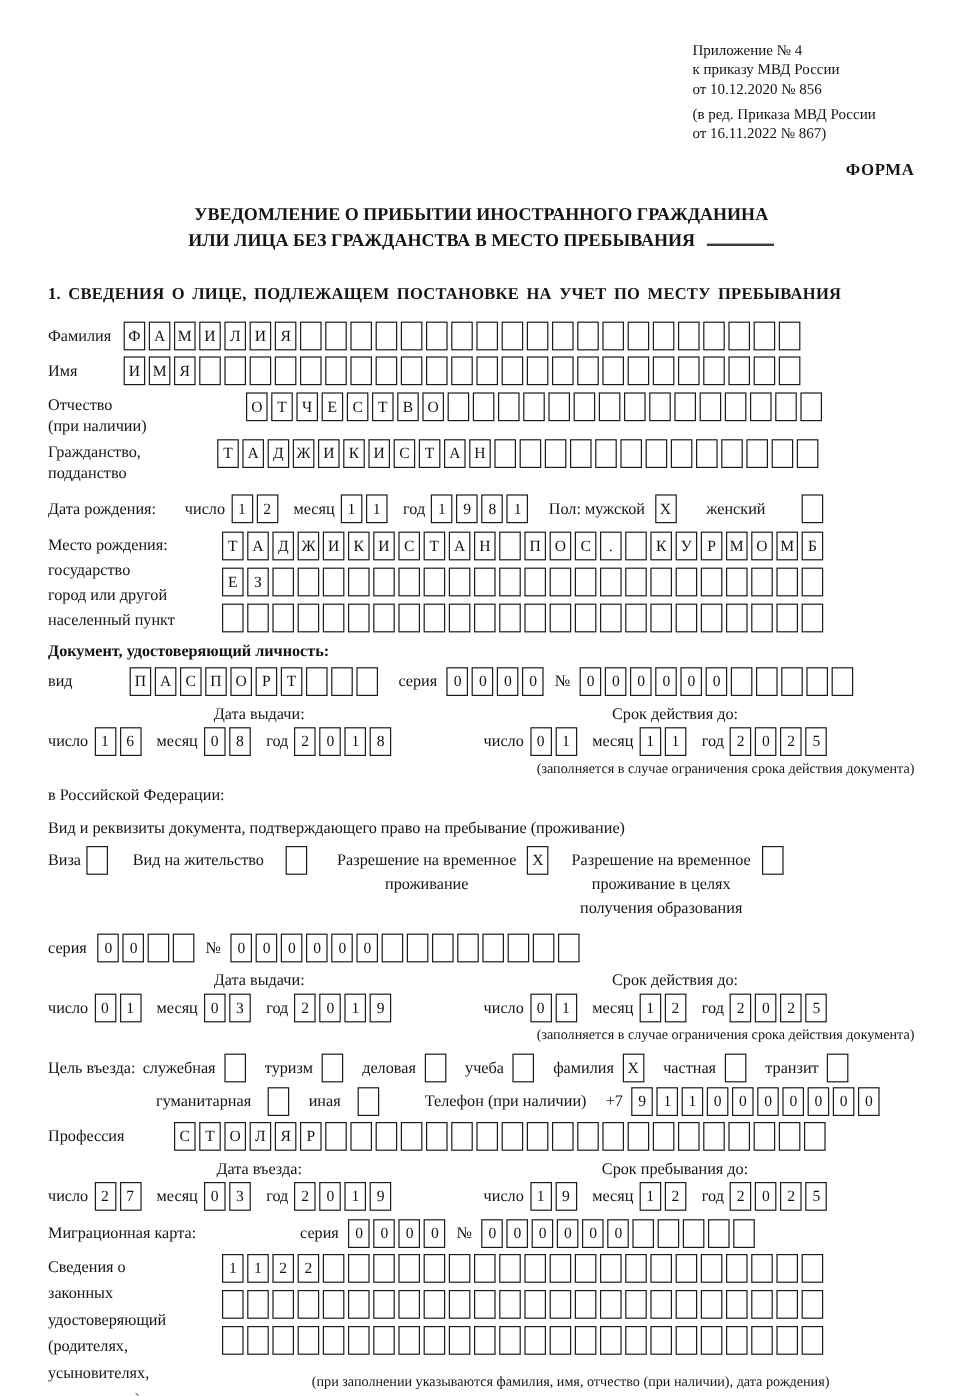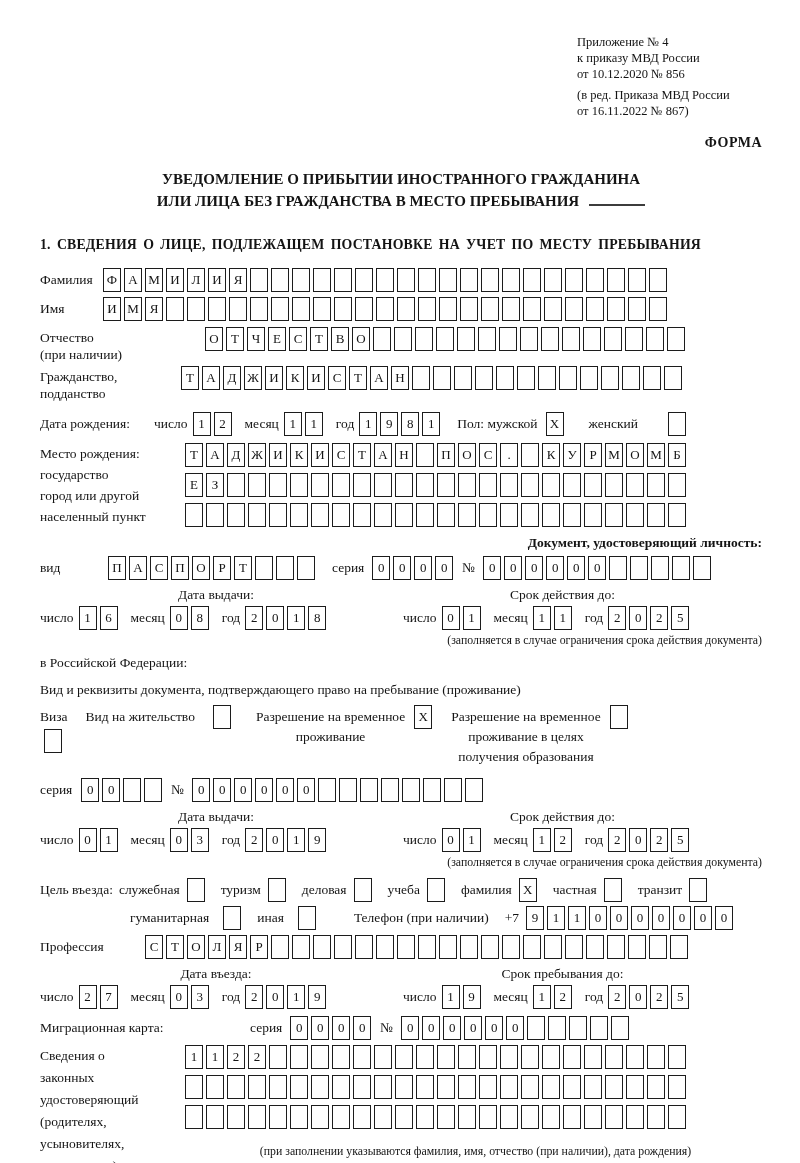--- a/index.html
+++ b/index.html
@@ -44,21 +44,21 @@
 
   .r-birthdate { margin-top:10px; align-items:flex-end; }
   .dg-lbl { line-height:24px; margin:0 5px 0 10px; }
   .dg-lbl-first { margin-left:0; }
 
   
   .r-birthplace { margin-top:7px; }
   .lbl-145 { width:145px; flex:0 0 145px; line-height:21px; }
   .boxcol .boxrow { margin-bottom:6px; height:24px; }
 
-  .doc-heading { text-align:right; font-weight:bold; font-size:13.5px; margin-top:2px; margin-bottom:5px; }
+  .doc-heading { text-align:left; font-weight:bold; font-size:13.5px; margin-top:2px; margin-bottom:5px; }
 
   .r-kind { }
   .lbl-68 { width:68px; flex:0 0 68px; }
 
   
   .twocol { display:flex; margin-top:6px; }
   .col-left { width:352px; flex:0 0 352px; }
   .col-right { flex:1 1 auto; padding-left:11px; }
   .dhead { text-align:center; line-height:17px; margin-bottom:3px; }
   .dhead-right { padding-right:40px; }
@@ -66,21 +66,21 @@
 
   .intro { margin-top:9px; line-height:18px; }
   .intro2 { margin-top:6px; }
 
   
   .r-options { margin-top:6px; }
   .opt { display:flex; align-items:flex-start; }
   .optlbl { line-height:24px; }
   .optlines { text-align:center; line-height:20px; padding-top:2px; }
   .opt .boxes { margin-left:9px; }
-  .mr18 { margin-right:18px;flex-direction:column; } .mr22 { margin-right:22px; } .mr16 { margin-right:16px; }
+  .mr18 { margin-right:18px; } .mr22 { margin-right:22px; } .mr16 { margin-right:16px; }
 
   .r-series { margin-top:11px; }
   .r-series .lbl { margin-right:9px; }
   .nsign { margin:0 8px 0 6px; line-height:24px; }
 
   
   .r-purpose { margin-top:8px; }
   .po-lbl { line-height:24px; }
   .po-box { margin:0 13px 0 7px; }
   .r-purpose2 { margin-top:4px; }

